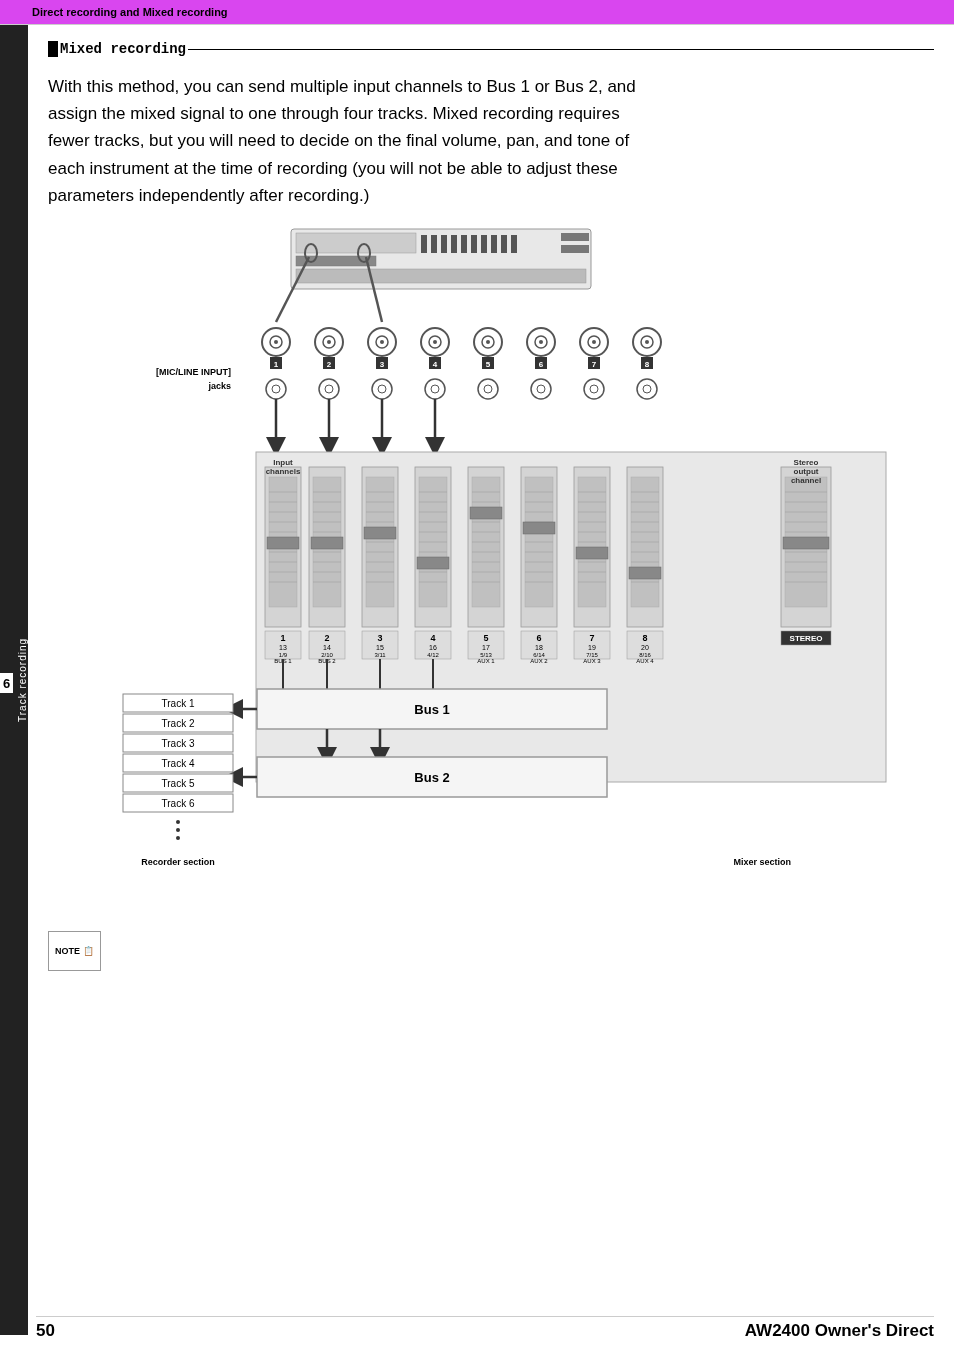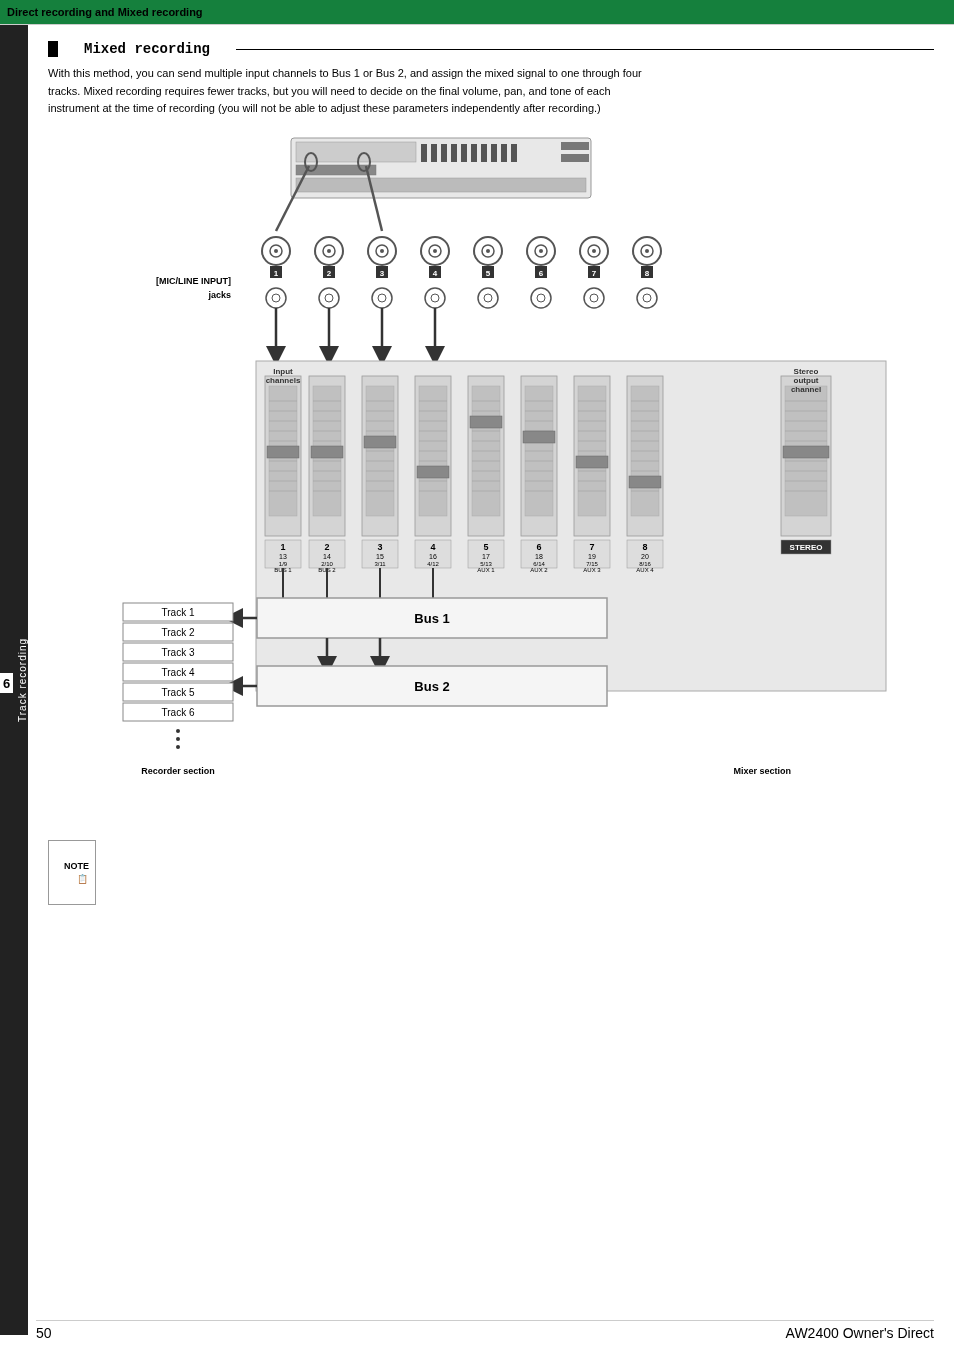--- a/index.html
+++ b/index.html
@@ -5,23 +5,23 @@
     * { margin: 0; padding: 0; box-sizing: border-box; }
     body {
       width: 954px;
       min-height: 1351px;
       font-family: Arial, Helvetica, sans-serif;
       font-size: 12px;
       background: #fff;
       color: #000;
     }
     .page-header {
-      background: #15803d;
+      background: #d946ef;
       border-bottom: 1px solid #ccc;
-      padding: 6px 7px;
+      padding: 6px 32px;
       font-size: 11px;
       font-weight: bold;
     }
     .page-content {
       display: flex;
       flex-direction: row;
       min-height: 1310px;
     }
     .side-tab {
       width: 28px;
@@ -56,41 +56,41 @@
       font-size: 10px;
       letter-spacing: 1px;
     }
     .main-content {
       flex: 1;
       padding: 16px 20px;
     }
     .section-title {
       display: flex;
       align-items: center;
-      gap: 26px;
-      margin-bottom: 8px;
+      gap: 2px;
+      margin-bottom: 16px;
     }
     .section-title-box {
       width: 10px;
       height: 16px;
       background: #000;
       display: inline-block;
     }
     .section-title h2 {
       font-size: 14px;
       font-weight: bold;
       font-family: 'Courier New', monospace;
     }
     .section-title .line {
       flex: 1;
       height: 1px;
       background: #000;
     }
     .description {
-      font-size: 11px;
+      font-size: 17px;
       line-height: 1.6;
       margin-bottom: 18px;
       max-width: 600px;
     }
     
     .diagram-area {
       position: relative;
       width: 860px;
       height: 680px;
       margin: 0 auto;
@@ -101,43 +101,42 @@
     }
     
     .note-section {
       margin-top: 24px;
       display: flex;
       align-items: flex-start;
       gap: 10px;
     }
     .note-box {
       border: 1px solid #999;
-      padding: 20px 6px;
+      padding: 14px 6px;
       font-size: 9px;
       font-weight: bold;
       display: flex;
-      align-items: flex-end;
+      align-items: center;
       gap: 3px;
       min-width: 48px;
-      flex-direction: column;
     }
     .note-text {
       font-size: 10px;
       line-height: 1.5;
       font-style: italic;
     }
     .page-footer {
       position: absolute;
       bottom: 10px;
       left: 36px;
       right: 20px;
       display: flex;
       justify-content: space-between;
-      font-size: 14px;
-      font-weight: normal;
+      font-size: 17px;
+      font-weight: bold;
       border-top: 1px solid #ccc;
       padding-top: 4px;
     }
     .page-wrapper {
       position: relative;
       min-height: 1351px;
     }
   </style>
 </head>
 <body>

